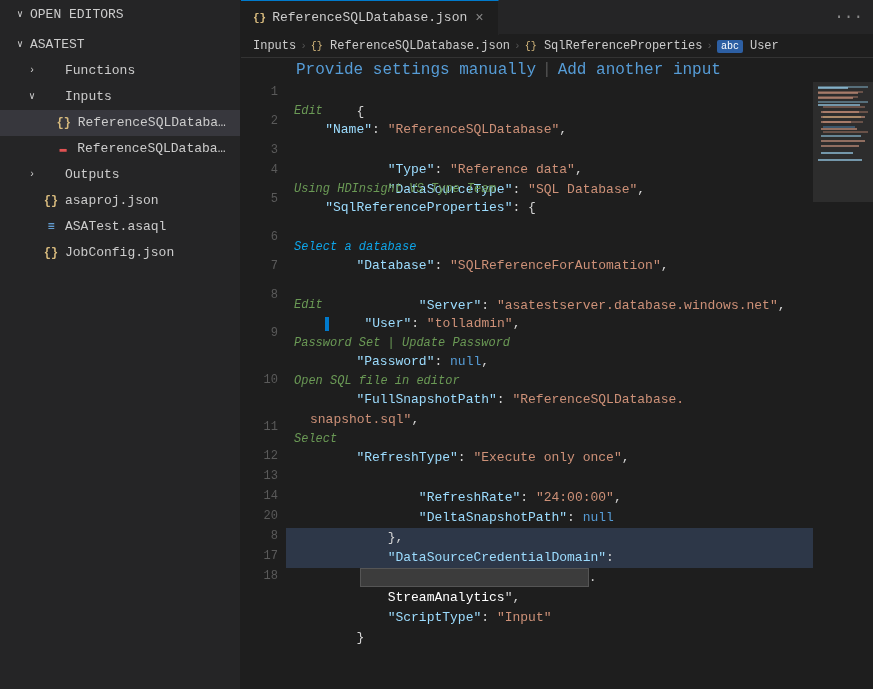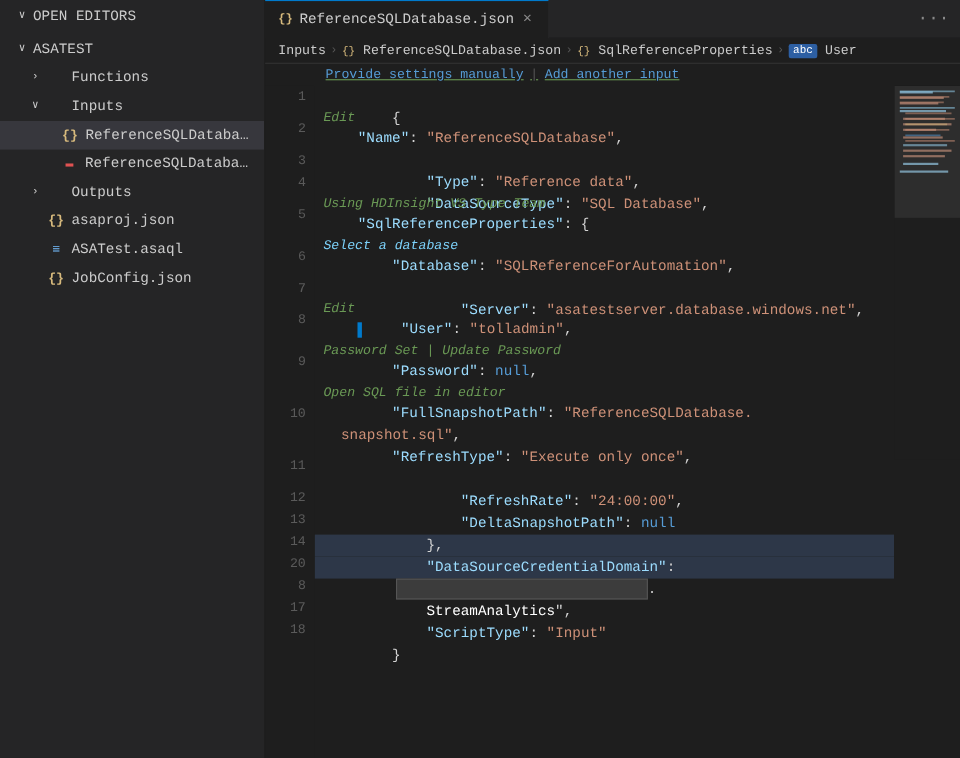--- a/index.html
+++ b/index.html
@@ -142,25 +142,24 @@
     }
     .breadcrumb-sep { color: #555; font-size: 11px; }
     .breadcrumb-item { color: #cccccc; }
     .breadcrumb-item.abc-icon { background: #2d5fa3; color: white; font-size: 10px; padding: 1px 4px; border-radius: 2px; }
 
     
     .edit-actions {
       display: flex;
       align-items: center;
       padding: 3px 12px 3px 55px;
-      font-size: 12px;
+      font-size: 16px;
       color: #6a9955;
       gap: 6px;
       flex-shrink: 0;
-      text-decoration: underline;
     }
 
     
     .editor-content {
       flex: 1;
       display: flex;
       overflow: hidden;
       position: relative;
     }
 
@@ -349,21 +348,21 @@
       <div style="height:20px;line-height:20px;padding-left:8px;white-space:pre;font-size:13px;">
         <span class="p">    </span><span class="k">"DataSourceType"</span><span class="p">: </span><span class="s">"SQL Database"</span><span class="p">,</span>
       </div>
 
       <div style="padding-left:8px;">
         <span style="color:#6a9955;font-size:12px;font-style:italic;display:block;line-height:18px;">Using HDInsight VS Type Team</span>
         <span style="display:block;height:20px;line-height:20px;white-space:pre;font-size:13px;"><span class="p">    </span><span class="k">"SqlReferenceProperties"</span><span class="p">: {</span></span>
       </div>
 
       <div style="padding-left:8px;">
-        <span style="color:#7dd3fc;font-size:12px;font-style:italic;display:block;line-height:18px;">Select a database</span>
+        <span style="color:#0ea5e9;font-size:12px;font-style:italic;display:block;line-height:18px;margin-top:20px;">Select a database</span>
         <span style="display:block;height:20px;line-height:20px;white-space:pre;font-size:13px;"><span class="p">        </span><span class="k">"Database"</span><span class="p">: </span><span class="s">"SQLReferenceForAutomation"</span><span class="p">,</span></span>
       </div>
 
       <div style="height:20px;line-height:20px;padding-left:8px;white-space:pre;font-size:13px;">
         <span class="p">        </span><span class="k">"Server"</span><span class="p">: </span><span class="s">"asatestserver.database.windows.net"</span><span class="p">,</span>
       </div>
 
       <div style="padding-left:8px;position:relative;">
         <span style="color:#6a9955;font-size:12px;font-style:italic;display:block;line-height:18px;">Edit</span>
         <span style="display:block;height:20px;line-height:20px;white-space:pre;font-size:13px;"><span class="p">    </span><span style="display:inline-block;width:4px;background:#007acc;height:14px;vertical-align:middle;margin-right:4px;"></span><span class="p">    </span><span class="k">"User"</span><span class="p">: </span><span class="s">"tolladmin"</span><span class="p">,</span></span>
@@ -374,20 +373,21 @@
         <span style="display:block;height:20px;line-height:20px;white-space:pre;font-size:13px;"><span class="p">        </span><span class="k">"Password"</span><span class="p">: </span><span class="n">null</span><span class="p">,</span></span>
       </div>
 
       <div style="padding-left:8px;">
         <span style="color:#6a9955;font-size:12px;font-style:italic;display:block;line-height:18px;">Open SQL file in editor</span>
         <span style="display:block;line-height:20px;white-space:pre-wrap;font-size:13px;"><span class="p">        </span><span class="k">"FullSnapshotPath"</span><span class="p">: </span><span class="s">"ReferenceSQLDatabase.</span></span>
         <span style="display:block;height:20px;line-height:20px;white-space:pre;font-size:13px;padding-left:16px;"><span class="s">snapshot.sql"</span><span class="p">,</span></span>
       </div>
 
       <div style="padding-left:8px;">
+        <span style="color:#6a9955;font-size:12px;font-style:italic;display:block;line-height:18px;">Select</span>
         <span style="display:block;height:20px;line-height:20px;white-space:pre;font-size:13px;"><span class="p">        </span><span class="k">"RefreshType"</span><span class="p">: </span><span class="s">"Execute only once"</span><span class="p">,</span></span>
       </div>
 
       <div style="height:20px;line-height:20px;padding-left:8px;white-space:pre;font-size:13px;">
         <span class="p">        </span><span class="k">"RefreshRate"</span><span class="p">: </span><span class="s">"24:00:00"</span><span class="p">,</span>
       </div>
 
       <div style="height:20px;line-height:20px;padding-left:8px;white-space:pre;font-size:13px;">
         <span class="p">        </span><span class="k">"DeltaSnapshotPath"</span><span class="p">: </span><span class="n">null</span>
       </div>

